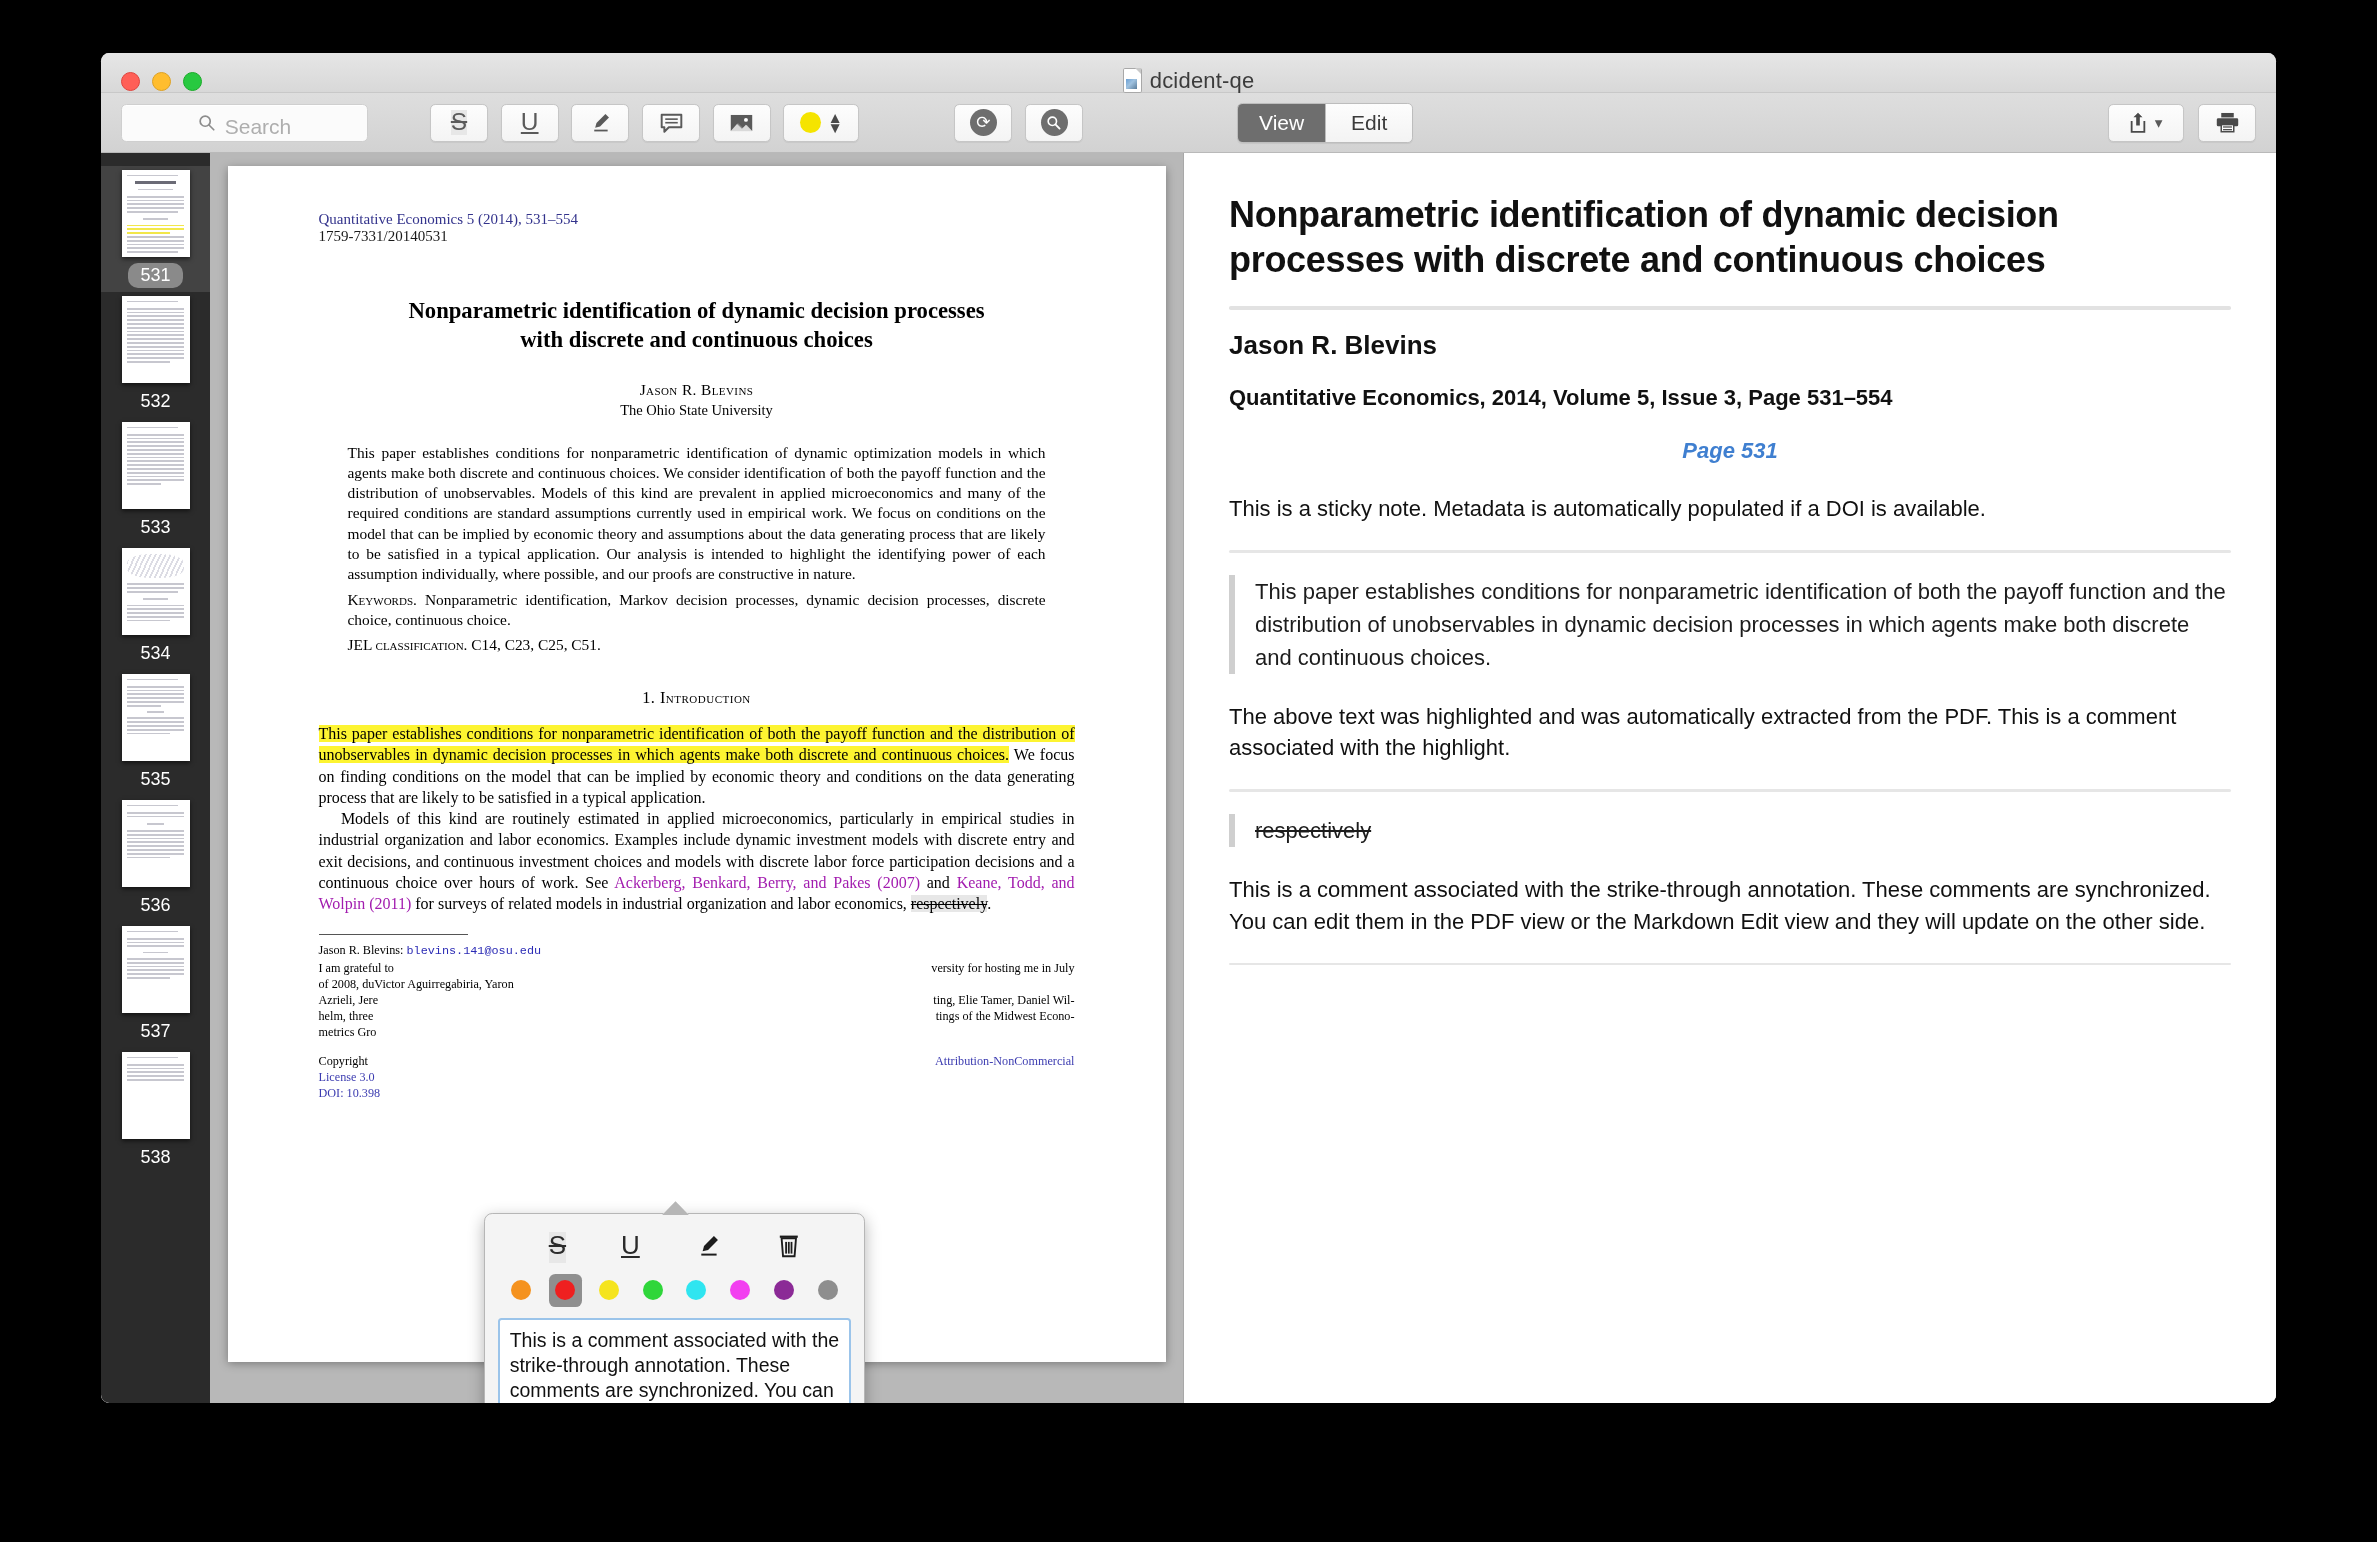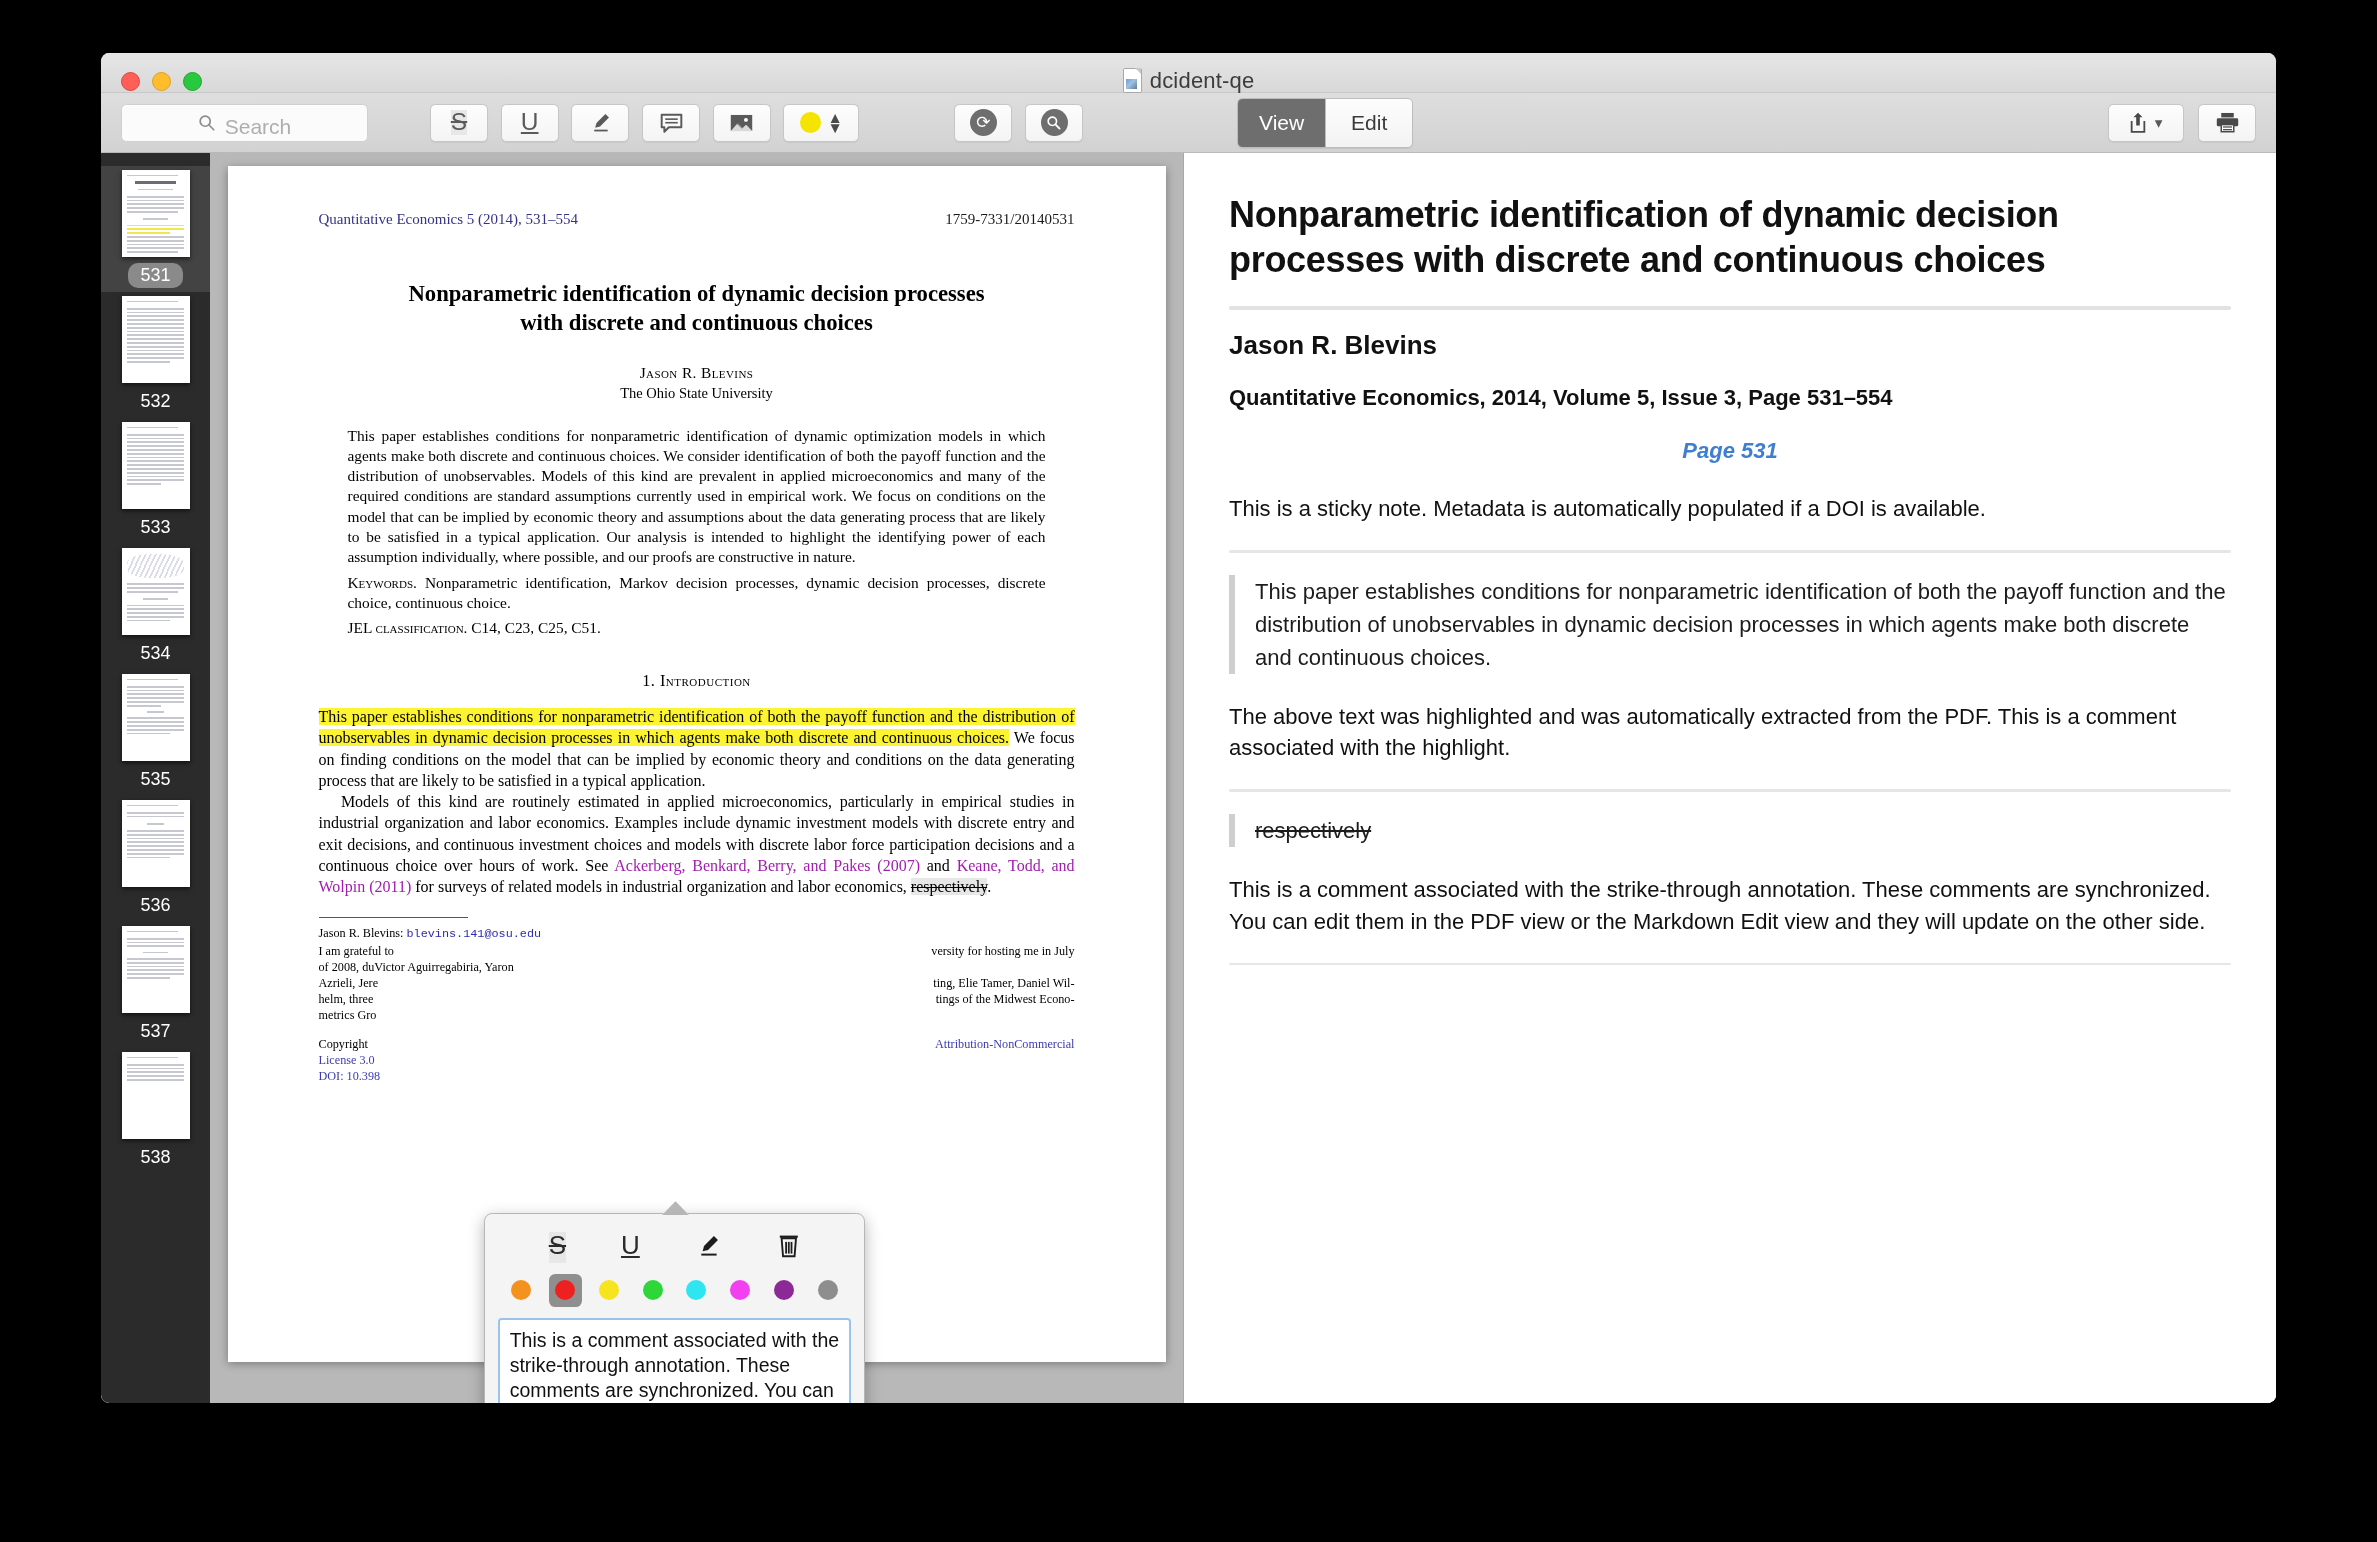--- a/index.html
+++ b/index.html
@@ -84,21 +84,21 @@
   .swatch { width: 21px; height: 21px; border-radius: 50%; background: #f5e400; }
   .stepper { display: flex; flex-direction: column; line-height: .62; color: #4a4a4a; font-size: 15.4px; }
 
   .grp-left   { margin-left: 62px; }
   .grp-mid    { margin-left: 95px; }
   .seg {
     display: flex; border: 0.9px solid #bdbdbd; border-radius: 5.4px; overflow: hidden;
     box-shadow: 0 0.9px 0.9px rgba(0,0,0,.07);
   }
   .seg-item {
-    padding: 0 18px; height: 48px; min-width: 87px;
+    padding: 0 18px; height: 38px; min-width: 87px;
     display: flex; align-items: center; justify-content: center;
     font-size: 21px; color: #3b3b3b;
     background: linear-gradient(to bottom,#fdfdfd,#f3f3f3);
   }
   .seg-item.active { background: #6e6e6e; color: #fff; }
   .seg-item + .seg-item { border-left: 0.9px solid #bdbdbd; }
   .grp-right { margin-left: auto; display: flex; gap: 14.5px; }
 
   .circ-icon {
     width: 27px; height: 27px; border-radius: 50%; background: #6e6e6e;
@@ -145,21 +145,21 @@
   }
   .page {
     width: 938px; height: 1196px; background: #fff;
     box-shadow: 0 1.8px 9px rgba(0,0,0,.35);
     position: relative;
     font-family: "Liberation Serif", serif;
     padding: 45px 91px;
   }
   .pg-head {
     display: flex; justify-content: space-between;
-    font-size: 15px; color: #33338c; margin-bottom: 51px;
+    font-size: 15px; color: #33338c; margin-bottom: 51px; flex-direction: column;
   }
   .pg-head .right { color: #1a1a1a; }
   .pg-title {
     text-align: center; font-weight: bold; font-size: 22.7px;
     line-height: 1.28; color: #000; margin-bottom: 27px;
   }
   .pg-author { text-align: center; font-size: 15.4px; letter-spacing: 0.4px; }
   .pg-affil { text-align: center; font-size: 14.5px; margin-top: 3.6px; margin-bottom: 23.6px; }
   .abstract {
     font-size: 15.4px; line-height: 1.31; text-align: justify;

